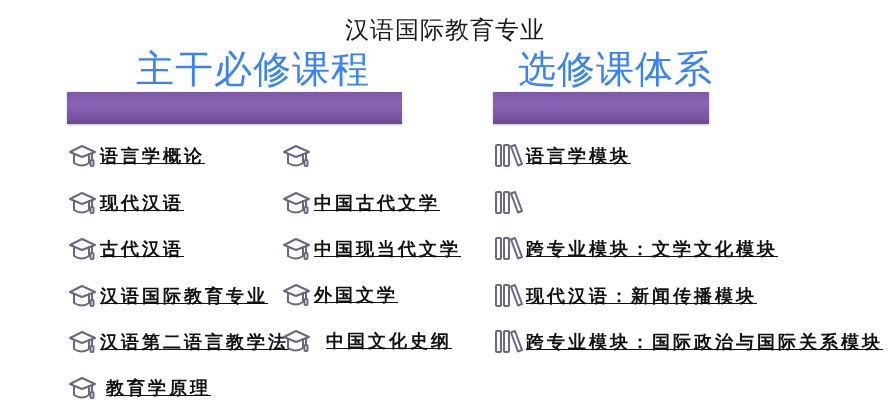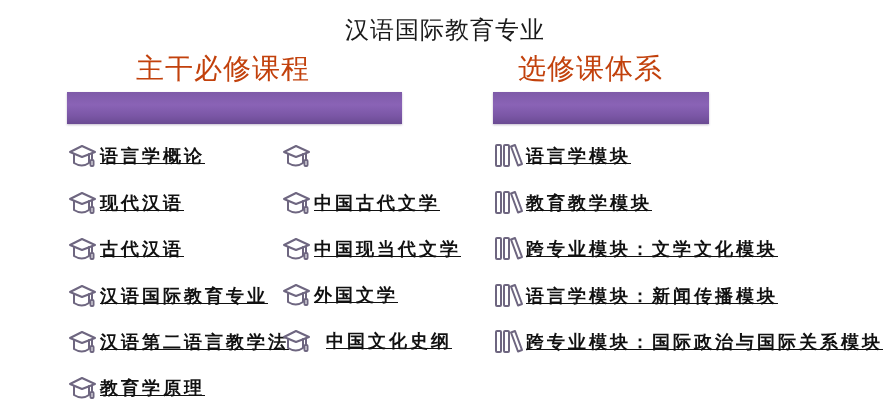--- a/index.html
+++ b/index.html
@@ -23,24 +23,24 @@
       text-align: center;
       font-size: 24px;
       line-height: 40px;
       font-family: "DejaVu Sans", "Liberation Sans", sans-serif;
       font-weight: 300;
       color: #1a1a1a;
       letter-spacing: 1px;
     }
     .section-heading {
       position: absolute;
-      font-size: 28px;
+      font-size: 38px;
       line-height: 38px;
       font-family: "DejaVu Sans", "Liberation Sans", sans-serif;
-      color: #c2410c;
+      color: #3b82f6;
       letter-spacing: 1px;
     }
     .section-bar {
       position: absolute;
       height: 32px;
       background: linear-gradient(to bottom, #7e5aa8 0%, #8a63b6 40%, #7a56a5 75%, #6a4a92 100%);
       box-shadow: 0 1px 2px rgba(80, 60, 110, 0.35);
     }
     .item {
       position: absolute;
@@ -125,21 +125,21 @@
   <span class="icon">
   <svg width="30" height="26" viewBox="0 0 30 26" fill="none" stroke="#6e6680" stroke-width="2" stroke-linejoin="round" stroke-linecap="round">
     <path d="M2 9 L14 3 L27 9 L14 14 Z"></path>
     <path d="M6 11 L6 20 Q14 25 21 20 L21 11"></path>
     <path d="M24 10.5 L24 17"></path>
     <rect x="22.5" y="17" width="3" height="6" rx="1"></rect>
   </svg>
 </span>
   <span class="label">汉语第二语言教学法</span>
 </div>
-<div class="item" style="left:68px; top:374px;">
+<div class="item" style="left:68px; top:374px;gap:6px;">
   <span class="icon">
   <svg width="30" height="26" viewBox="0 0 30 26" fill="none" stroke="#6e6680" stroke-width="2" stroke-linejoin="round" stroke-linecap="round">
     <path d="M2 9 L14 3 L27 9 L14 14 Z"></path>
     <path d="M6 11 L6 20 Q14 25 21 20 L21 11"></path>
     <path d="M24 10.5 L24 17"></path>
     <rect x="22.5" y="17" width="3" height="6" rx="1"></rect>
   </svg>
 </span>
   <span class="label">教育学原理</span>
 </div>
@@ -210,41 +210,40 @@
   <span class="label">语言学模块</span>
 </div>
 <div class="item" style="left:494px; top:189px;">
   <span class="icon books">
   <svg width="30" height="26" viewBox="0 0 30 26" fill="none" stroke="#6e6680" stroke-width="2" stroke-linejoin="round">
     <rect x="2" y="2" width="5" height="21" rx="1"></rect>
     <rect x="10" y="2" width="5" height="21" rx="1"></rect>
     <path d="M17 3.5 L21 2 L28 21 L24 22.5 Z"></path>
   </svg>
 </span>
-  <span class="label">教育教学模块</span>
 </div>
 <div class="item" style="left:494px; top:235px;">
   <span class="icon books">
   <svg width="30" height="26" viewBox="0 0 30 26" fill="none" stroke="#6e6680" stroke-width="2" stroke-linejoin="round">
     <rect x="2" y="2" width="5" height="21" rx="1"></rect>
     <rect x="10" y="2" width="5" height="21" rx="1"></rect>
     <path d="M17 3.5 L21 2 L28 21 L24 22.5 Z"></path>
   </svg>
 </span>
   <span class="label">跨专业模块：文学文化模块</span>
 </div>
 <div class="item" style="left:494px; top:282px;">
   <span class="icon books">
   <svg width="30" height="26" viewBox="0 0 30 26" fill="none" stroke="#6e6680" stroke-width="2" stroke-linejoin="round">
     <rect x="2" y="2" width="5" height="21" rx="1"></rect>
     <rect x="10" y="2" width="5" height="21" rx="1"></rect>
     <path d="M17 3.5 L21 2 L28 21 L24 22.5 Z"></path>
   </svg>
 </span>
-  <span class="label">语言学模块：新闻传播模块</span>
+  <span class="label">现代汉语：新闻传播模块</span>
 </div>
 <div class="item" style="left:494px; top:328px;">
   <span class="icon books">
   <svg width="30" height="26" viewBox="0 0 30 26" fill="none" stroke="#6e6680" stroke-width="2" stroke-linejoin="round">
     <rect x="2" y="2" width="5" height="21" rx="1"></rect>
     <rect x="10" y="2" width="5" height="21" rx="1"></rect>
     <path d="M17 3.5 L21 2 L28 21 L24 22.5 Z"></path>
   </svg>
 </span>
   <span class="label">跨专业模块：国际政治与国际关系模块</span>

